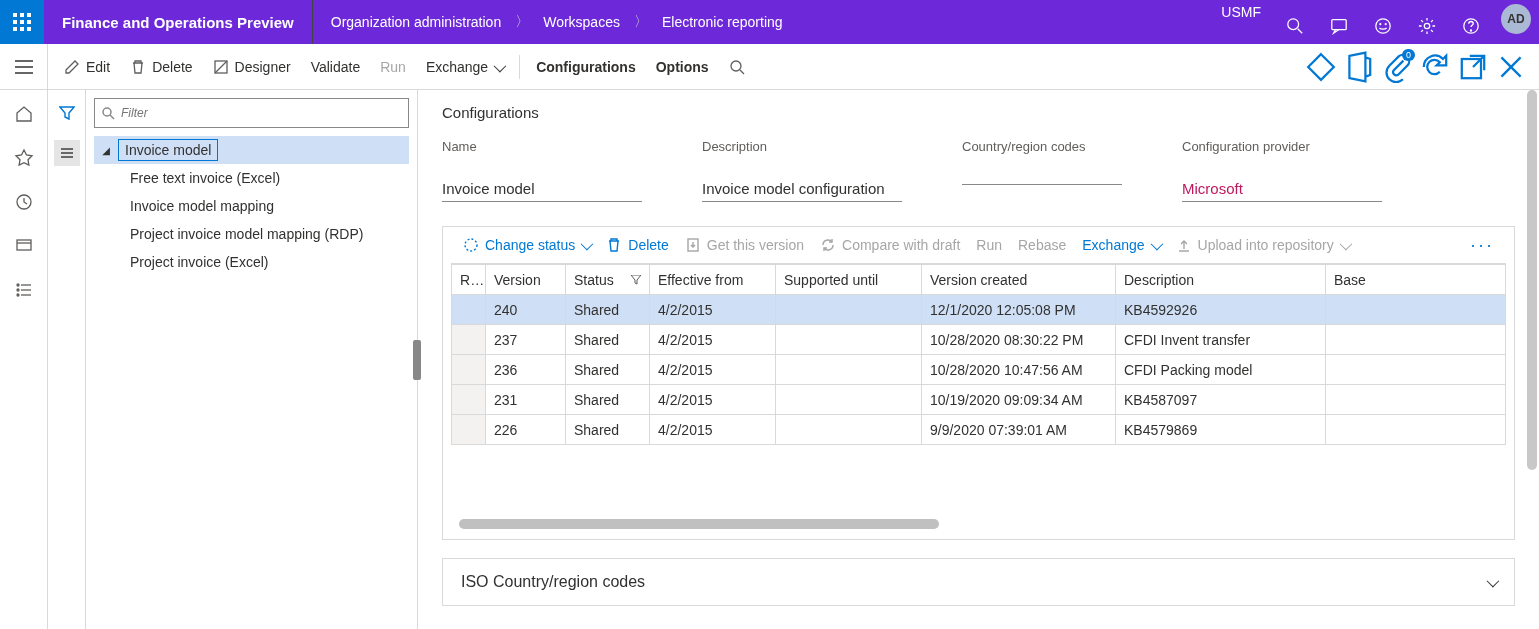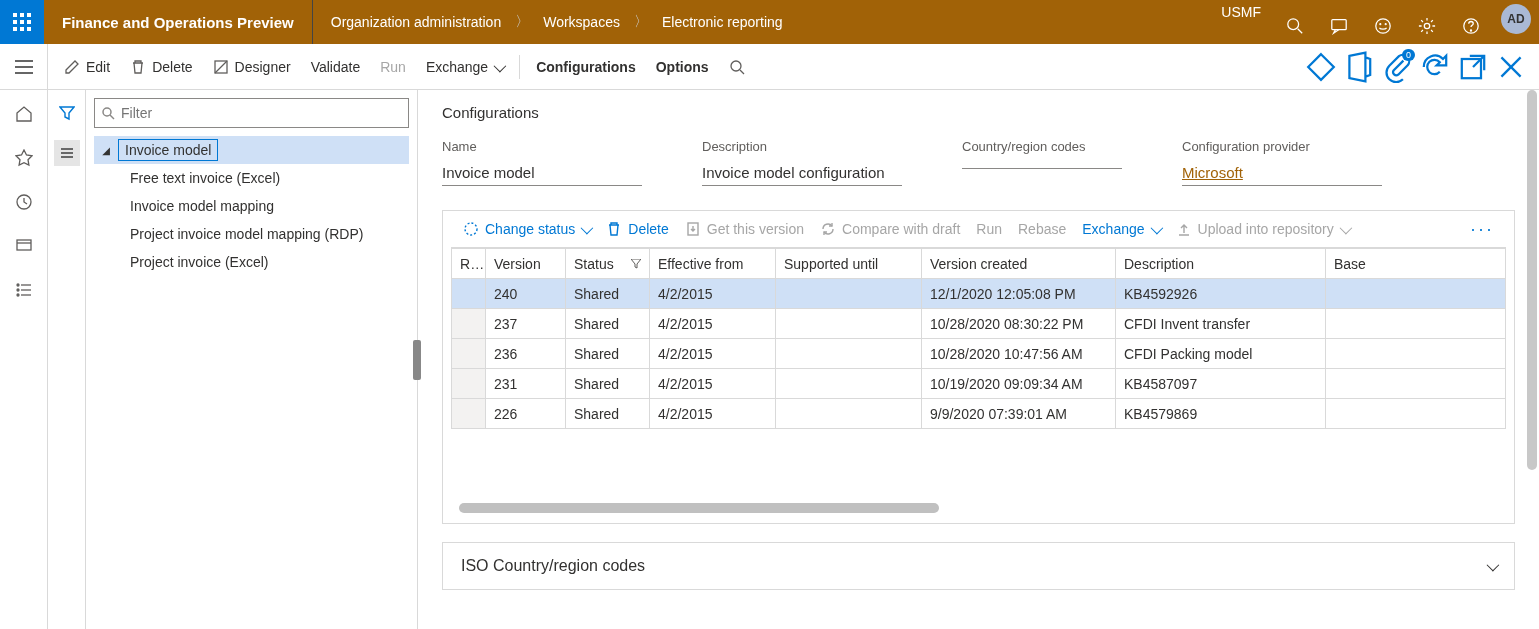--- a/index.html
+++ b/index.html
@@ -1,19 +1,19 @@
 <!DOCTYPE html>
 <html><head>
 <meta charset="utf-8">
 <style>
   * { margin: 0; padding: 0; box-sizing: border-box; font-family: "Segoe UI", Arial, sans-serif; }
   body { width: 1539px; height: 629px; overflow: hidden; background: #fff; color: #323130; font-size: 14px; }
 
   
-  .topbar { height: 44px; background: #a16207; color: #fff; display: flex; align-items: center; }
+  .topbar { height: 44px; background: #6d28d9; color: #fff; display: flex; align-items: center; }
   .waffle { width: 44px; height: 44px; background: #0078d4; display: flex; align-items: center; justify-content: center; cursor: pointer; }
   .waffle svg { width: 18px; height: 18px; }
   .app-title { padding: 0 18px; font-size: 15px; font-weight: 600; border-right: 1px solid #444; height: 44px; display: flex; align-items: center; }
   .breadcrumbs { display: flex; align-items: center; padding: 0 18px; gap: 14px; font-size: 14px; }
   .breadcrumbs .bc { white-space: nowrap; }
   .breadcrumbs .chev { font-size: 14px; color:#ccc; }
   .topbar-spacer { flex: 1; }
   .top-right { display: flex; align-items: flex-start; height: 36px; }
   .top-right .company { padding: 0 12px; font-size: 14px; }
   .top-icon { width: 44px; height: 44px; display: flex; align-items: center; justify-content: center; cursor: pointer; }
@@ -46,35 +46,35 @@
 
   .mini-rail { width:38px; border-right:1px solid #d9d9d9; display:flex; flex-direction:column; align-items:center; padding-top:10px; gap:14px; }
   .mini-rail .mi { width:26px; height:26px; display:flex; align-items:center; justify-content:center; cursor:pointer; }
   .mini-rail .mi.active { background:#e5e5e5; }
   .mini-rail .mi svg { stroke:#0078d4; fill:none; stroke-width:1.4; width:16px; height:16px; }
   .mini-rail .mi.active svg { stroke:#333; }
 
   .tree-pane { width:332px; border-right:1px solid #d9d9d9; padding:8px 8px 8px 8px; position:relative; }
   .filter-box { height:30px; border:1px solid #8a8886; display:flex; align-items:center; padding:0 6px; gap:6px; margin-bottom:8px; }
   .filter-box svg { width:14px; height:14px; stroke:#8a8886; fill:none; stroke-width:1.5; }
-  .filter-box input { border:none; outline:none; flex:1; font-size:14px; color:#000000; background:transparent; }
+  .filter-box input { border:none; outline:none; flex:1; font-size:12px; font-style:italic; color:#000000; background:transparent; }
   .tree-row { display:flex; align-items:center; height:28px; cursor:pointer; }
   .tree-row.root { background:#cfe0f6; }
   .tree-row .exp { width:24px; text-align:center; font-size:10px; color:#333; }
   .tree-row.root .label { border:1px solid #0078d4; padding:2px 6px; background:#cfe0f6; }
   .tree-row.child { padding-left:36px; }
   .resize-handle { position:absolute; right:-4px; top:50%; width:8px; height:40px; background:#888; border-radius:2px; transform:translateY(-50%); cursor:col-resize; }
 
   .content-pane { flex:1; padding:14px 24px 0 24px; overflow:auto; position:relative; }
   .page-title { font-size:15px; margin-bottom:18px; }
   .header-fields { display:flex; gap:60px; margin-bottom:24px; }
-  .hf { display:flex; flex-direction:column; gap:8px; }
+  .hf { display:flex; flex-direction:column; gap:24px; }
   .hf .lbl { font-size:13px; color:#605e5c; }
   .hf .val { font-size:15px; padding:2px 0 4px; border-bottom:1px solid #8a8886; min-width:200px; }
-  .hf .val.link { color:#a16207;text-decoration:underline; }
+  .hf .val.link { color:#be185d; }
   .hf.empty .val { min-width:160px; }
 
   .card { border:1px solid #d9d9d9; margin-bottom:18px; background:#fff; }
   .card-header { display:flex; align-items:center; height:48px; padding:0 18px; }
   .card-header .title { font-size:17px; font-weight:400; flex:1; }
   .card-header .num { font-size:15px; padding:0 14px; }
   .card-header .kb { font-size:15px; padding:0 14px; border-left:1px solid #ccc; }
   .collapse-btn { width:28px; height:28px; display:flex; align-items:center; justify-content:center; cursor:pointer; }
 
   .card-toolbar { display:flex; align-items:center; padding:6px 12px; flex-wrap:wrap; }

